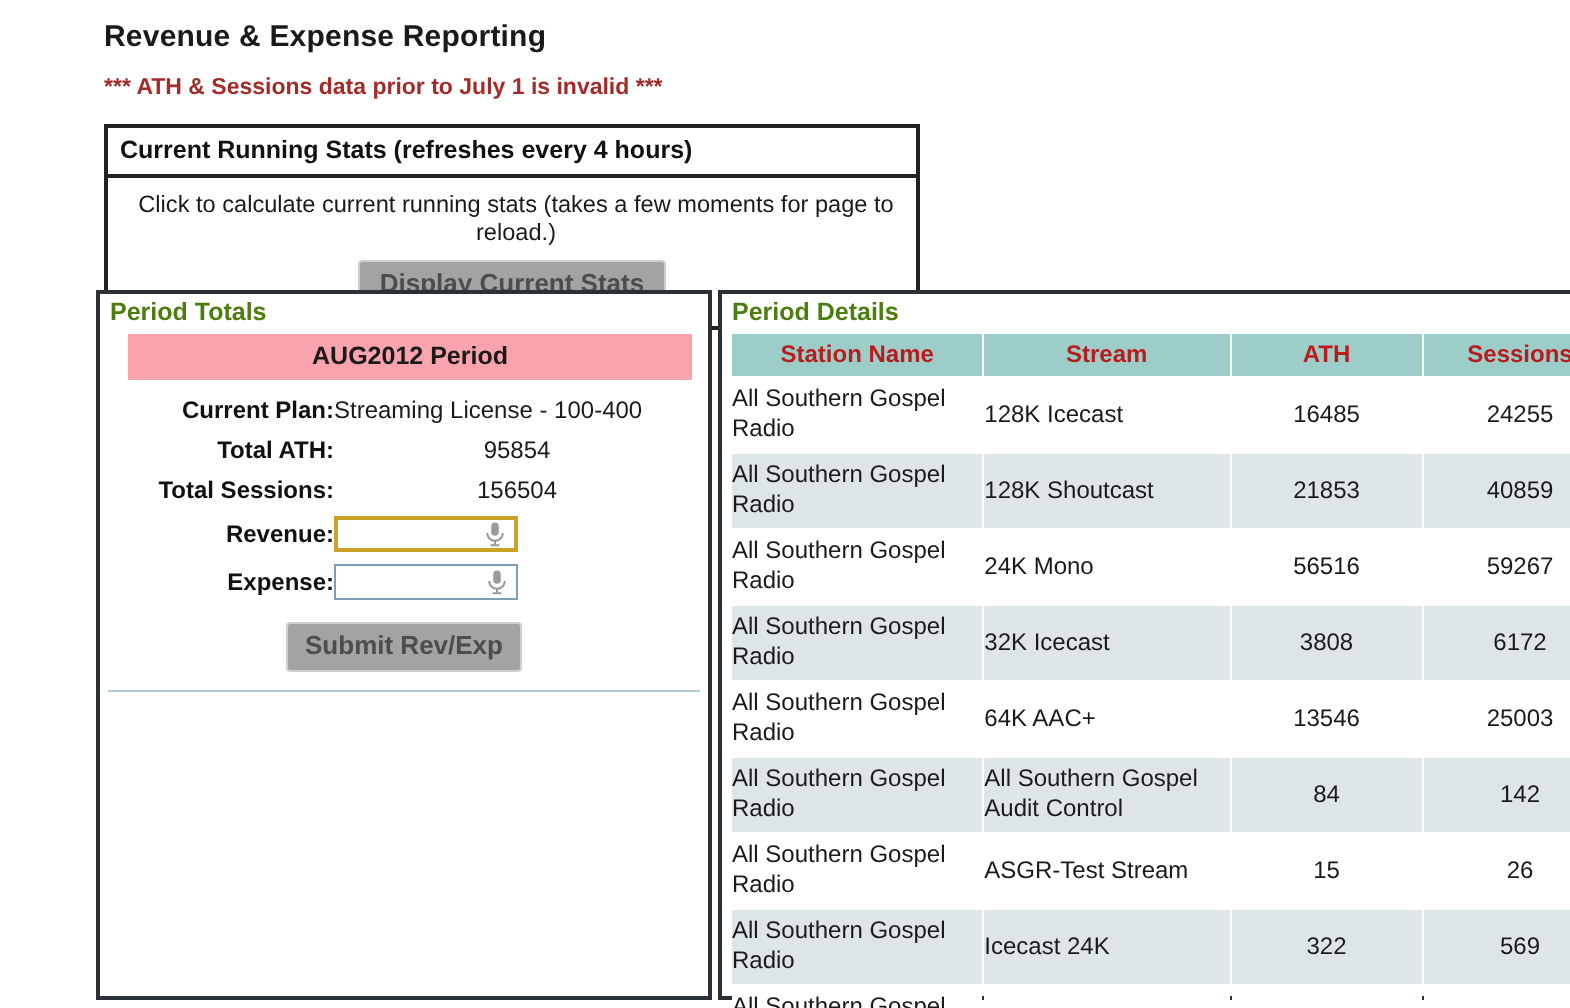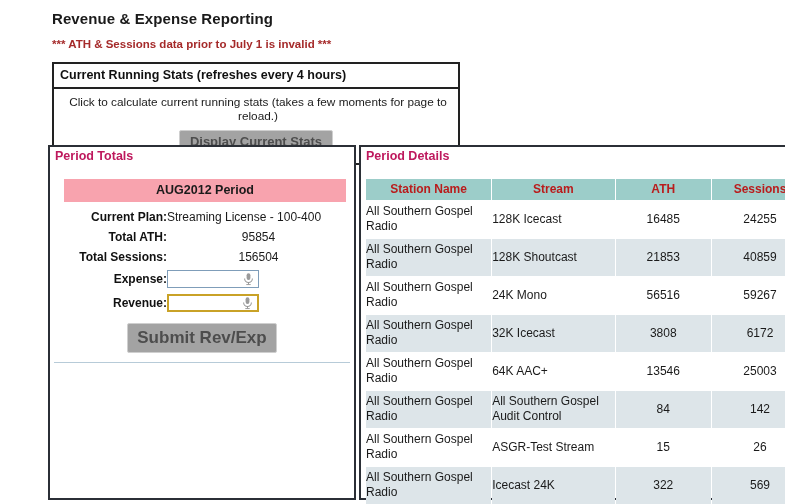--- a/index.html
+++ b/index.html
@@ -109,22 +109,22 @@
     background: #ffffff;
     box-sizing: border-box;
     height: 355px;
   }
   #period-totals-panel { left: 0; width: 308px; }
   #period-details-panel { left: 311px; width: 455px; }
 
   .panel-title {
     font-weight: bold;
     font-size: 12.5px;
-    color: #be185d;
-    padding: 2px 0 15px 5px;
+    color: #4d7c0f;
+    padding: 2px 0 3px 5px;
   }
 
   
   #totals-inner {
     margin: 0 4px 0 4px;
     border: 1px solid #b7cbd8;
     border-top: none;
     border-left: none;
     border-right: none;
     padding-bottom: 9px;
@@ -195,21 +195,21 @@
   .mic {
     position: absolute;
     right: 4px;
     top: 50%;
     transform: translateY(-50%);
     width: 11px;
     height: 13px;
     pointer-events: none;
   }
   #submit-row { text-align: center; padding-top: 8px; }
-  #submit-rev-exp-button { font-size: 17px; padding: 3px 9px 4px 9px; }
+  #submit-rev-exp-button { font-size: 13px; padding: 3px 9px 4px 9px; }
 
   
   #details-table-wrap {
     margin: 0 3px 0 4px;
   }
   table.details {
     width: 100%;
     border-collapse: separate;
     border-spacing: 1px 1px;
     font-size: 12px;
@@ -271,38 +271,38 @@
           </tr>
           <tr>
             <td class="lbl">Total ATH:</td>
             <td class="val-num">95854</td>
           </tr>
           <tr>
             <td class="lbl">Total Sessions:</td>
             <td class="val-num">156504</td>
           </tr>
           <tr>
-            <td class="lbl">Expense:</td>
+            <td class="lbl">Revenue:</td>
             <td class="fld">
-              <span class="speech-input normal">
-                <input type="text" id="expense-input" value="" style="">
+              <span class="speech-input focused">
+                <input type="text" id="revenue-input" value="" style="">
                 <svg class="mic" viewBox="0 0 11 13">
                   <rect x="3.6" y="0.8" width="3.8" height="6.6" rx="1.9" fill="#9a9a9a"></rect>
                   <path d="M1.6 6.0 a3.9 3.9 0 0 0 7.8 0" fill="none" stroke="#9a9a9a" stroke-width="1.05"></path>
                   <rect x="5.0" y="9.6" width="1.0" height="2.3" fill="#9a9a9a"></rect>
                   <rect x="3.3" y="11.6" width="4.4" height="1.0" fill="#9a9a9a"></rect>
                 </svg>
               </span>
             </td>
           </tr>
           <tr>
-            <td class="lbl">Revenue:</td>
+            <td class="lbl">Expense:</td>
             <td class="fld">
-              <span class="speech-input focused">
-                <input type="text" id="revenue-input" value="" style="">
+              <span class="speech-input normal">
+                <input type="text" id="expense-input" value="" style="">
                 <svg class="mic" viewBox="0 0 11 13">
                   <rect x="3.6" y="0.8" width="3.8" height="6.6" rx="1.9" fill="#9a9a9a"></rect>
                   <path d="M1.6 6.0 a3.9 3.9 0 0 0 7.8 0" fill="none" stroke="#9a9a9a" stroke-width="1.05"></path>
                   <rect x="5.0" y="9.6" width="1.0" height="2.3" fill="#9a9a9a"></rect>
                   <rect x="3.3" y="11.6" width="4.4" height="1.0" fill="#9a9a9a"></rect>
                 </svg>
               </span>
             </td>
           </tr>
         </tbody>

